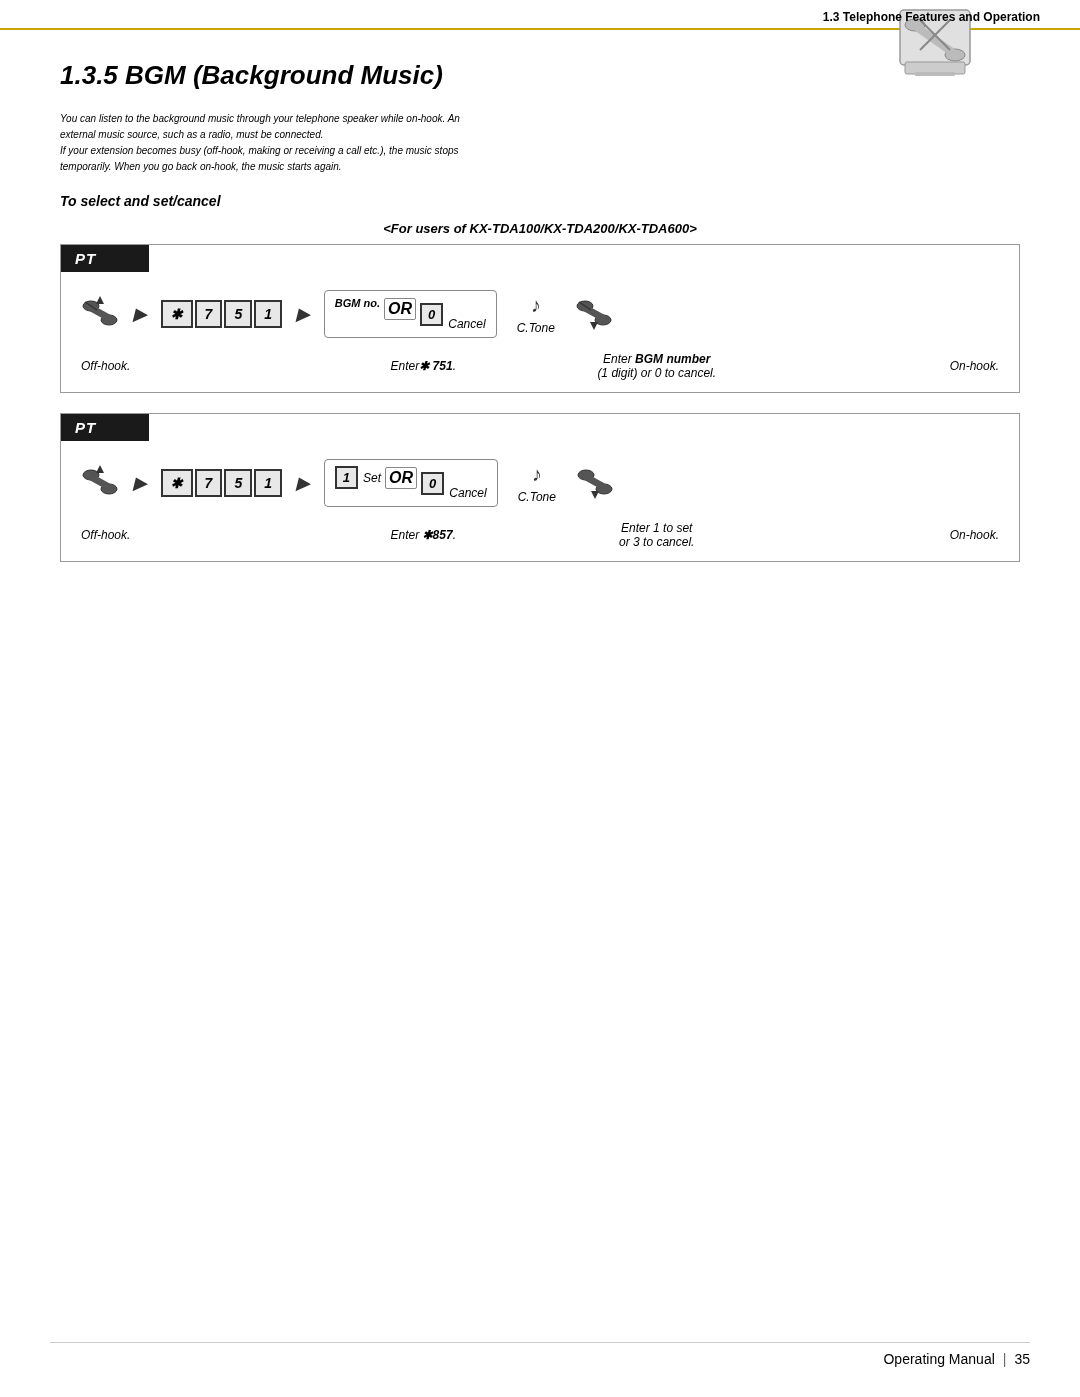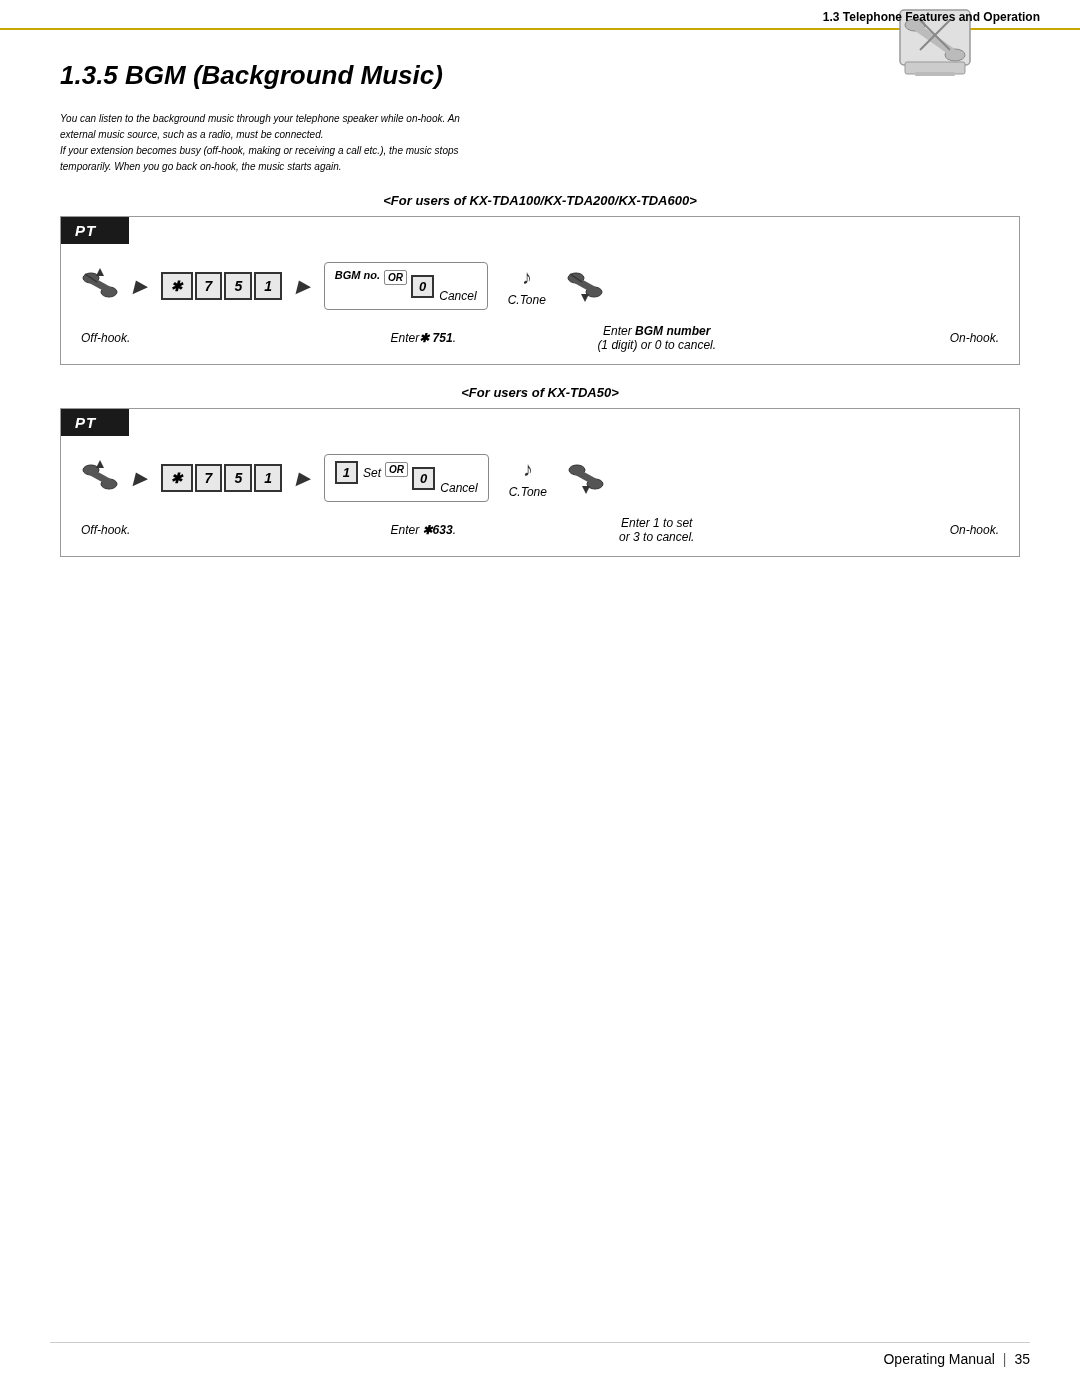--- a/index.html
+++ b/index.html
@@ -58,21 +58,21 @@
       margin-bottom: 20px;
       background: #fff;
     }
     .pt-header {
       background: #1a1a1a;
       color: #fff;
       font-weight: bold;
       font-size: 15px;
       padding: 5px 14px;
       letter-spacing: 1px;
-      width: 68px;
+      width: 88px;
     }
     .diagram-inner {
       padding: 18px 20px 14px 20px;
       display: flex;
       align-items: center;
       gap: 10px;
     }
     .arrow-right {
       font-size: 18px;
       color: #333;
@@ -112,21 +112,21 @@
       align-items: flex-start;
       gap: 4px;
       min-width: 90px;
     }
     .bracket-row {
       display: flex;
       align-items: center;
       gap: 5px;
     }
     .or-text {
-      font-size: 10px;
+      font-size: 16px;
       font-weight: bold;
       background: #fff;
       border: 1px solid #888;
       border-radius: 2px;
       padding: 1px 3px;
       margin: 1px 0;
       display: block;
       text-align: center;
     }
     .key-small {
@@ -224,20 +224,21 @@
 
   <h1 class="chapter-title">1.3.5  BGM (Background Music)</h1>
 
   <div class="intro-text">
     <span>You can listen to the background music through your telephone speaker while on-hook. An</span><br>
     <span>external music source, such as a radio, must be connected.</span><br>
     <span>If your extension becomes busy (off-hook, making or receiving a call etc.), the music stops</span><br>
     <span>temporarily. When you go back on-hook, the music starts again.</span>
   </div>
 
+  <div class="section-heading">To select and set/cancel</div>
 
   <div class="subsection-heading">&lt;For users of KX-TDA100/KX-TDA200/KX-TDA600&gt;</div>
 
   <div class="diagram-box">
     <div class="pt-header">PT</div>
     <div class="diagram-inner">
 
       <div>
         <svg width="38" height="38" viewBox="0 0 38 38">
           <ellipse cx="10" cy="12" rx="8" ry="5" fill="#555" stroke="#333" stroke-width="1"></ellipse>
@@ -293,21 +294,20 @@
       <div class="note-item">
         Enter<b>✱ 751</b>.
       </div>
       <div class="note-item">
         Enter <b>BGM number</b><br><span>(1 digit) or 0 to cancel.</span>
       </div>
       <div class="note-item right">On-hook.</div>
     </div>
   </div>
 
-  <div class="subsection-heading">&lt;For users of KX-TDA50&gt;</div>
 
   <div class="diagram-box">
     <div class="pt-header">PT</div>
     <div class="diagram-inner">
 
       <div>
         <svg width="38" height="38" viewBox="0 0 38 38">
           <ellipse cx="10" cy="12" rx="8" ry="5" fill="#555" stroke="#333" stroke-width="1"></ellipse>
           <ellipse cx="28" cy="26" rx="8" ry="5" fill="#555" stroke="#333" stroke-width="1"></ellipse>
           <path d="M10 14 Q19 19 28 24" stroke="#555" stroke-width="7" fill="none" stroke-linecap="round"></path>
@@ -349,21 +349,21 @@
           <ellipse cx="28" cy="26" rx="8" ry="5" fill="#555" stroke="#333" stroke-width="1"></ellipse>
           <path d="M10 14 Q19 19 28 24" stroke="#555" stroke-width="7" fill="none" stroke-linecap="round"></path>
           <polygon points="19,36 23,28 15,28" fill="#333"></polygon>
         </svg>
       </div>
     </div>
 
     <div class="note-row">
       <div class="note-item left">Off-hook.</div>
       <div class="note-item">
-        Enter <b>✱633</b>.
+        Enter <b>✱857</b>.
       </div>
       <div class="note-item">
         <span>Enter 1 to set</span><br>
         <span>or 3 to cancel.</span>
       </div>
       <div class="note-item right">On-hook.</div>
     </div>
   </div>
 
 </div>

